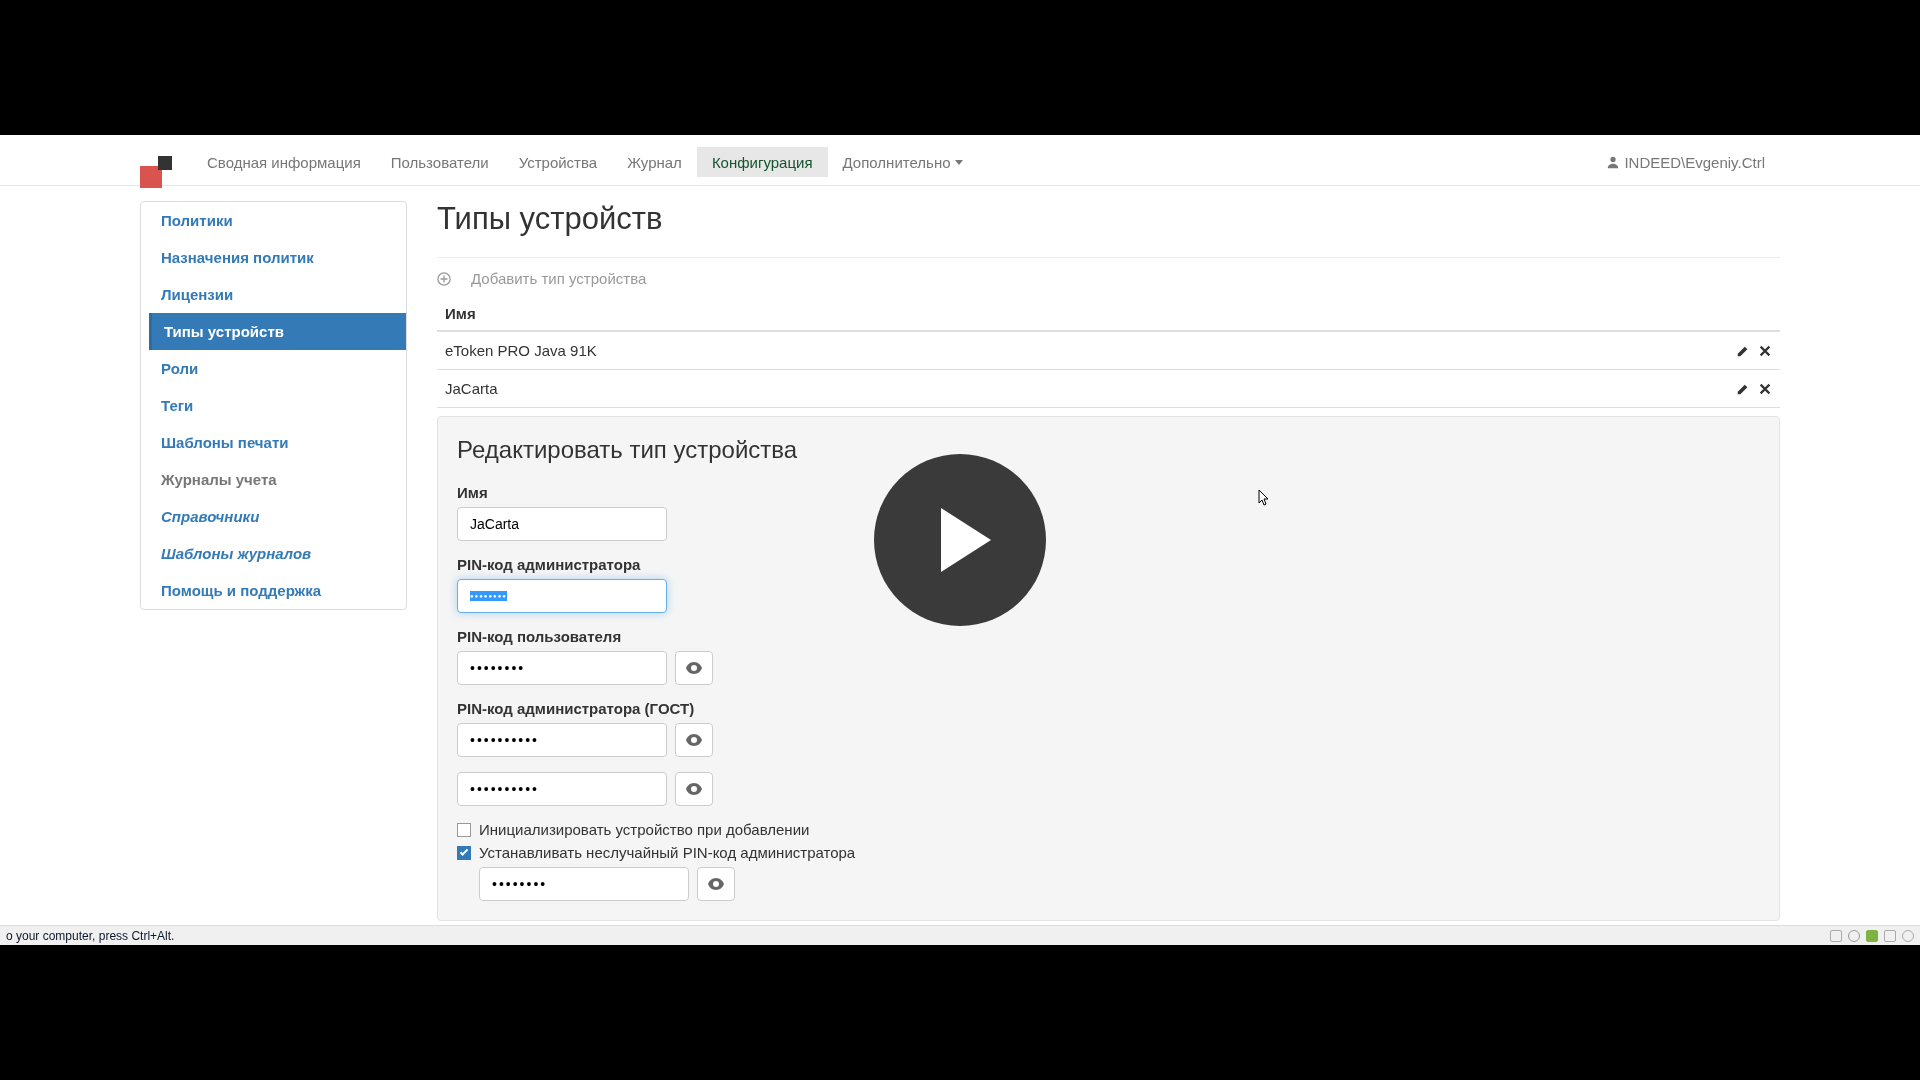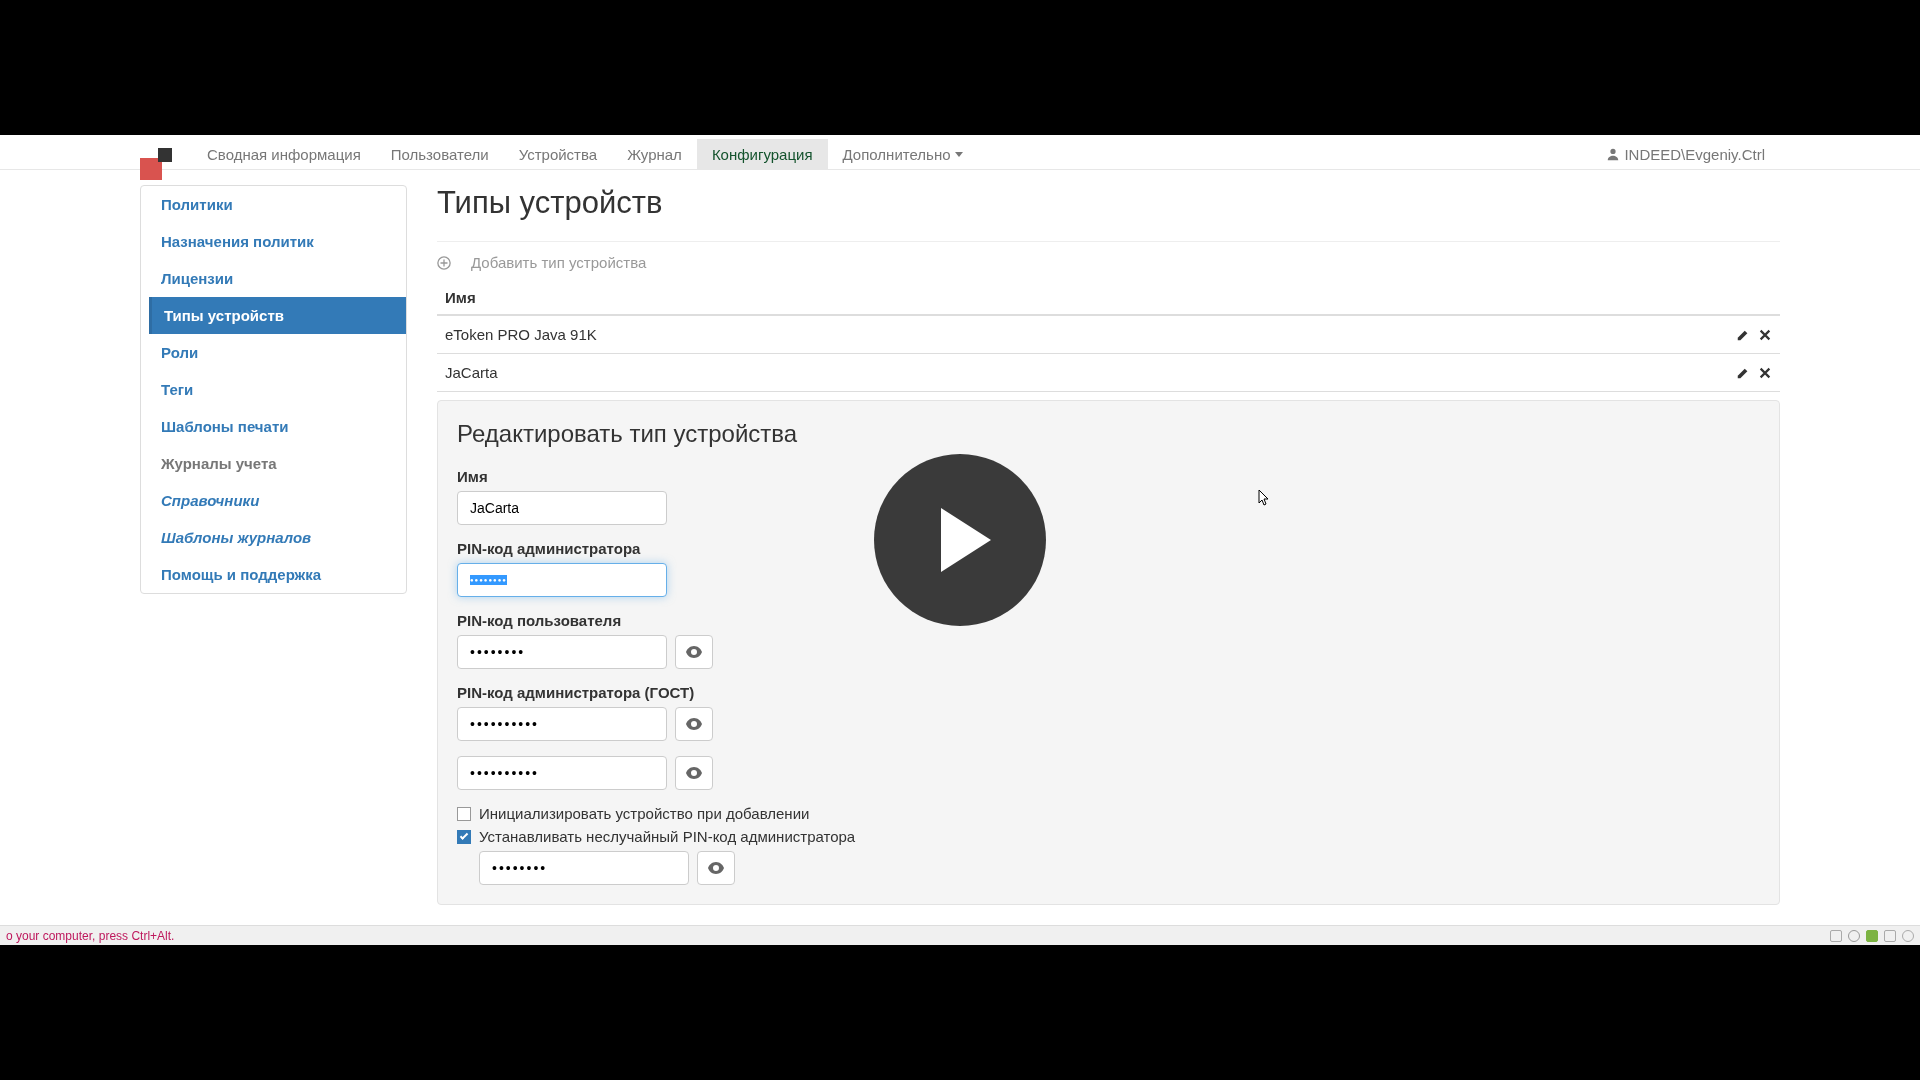--- a/index.html
+++ b/index.html
@@ -1,20 +1,20 @@
 <!DOCTYPE html>
 <html><head>
 <meta charset="utf-8">
 <style>
 * { margin: 0; padding: 0; box-sizing: border-box; }
 body { font-family: "Helvetica Neue", Helvetica, Arial, sans-serif; font-size: 14px; color: #333; background: #fff; }
 .letterbox-top, .letterbox-bottom { background: #000; height: 135px; width: 100%; }
 .viewport { height: 810px; width: 100%; position: relative; overflow: hidden; }
 
-.topnav { height: 35px; border-bottom: 1px solid #e7e7e7; display: flex; align-items: stretch; padding: 4px 140px; }
+.topnav { height: 51px; border-bottom: 1px solid #e7e7e7; display: flex; align-items: stretch; padding: 12px 140px; }
 .logo { width: 32px; height: 32px; margin: 9px 20px 9px 0; position: relative; }
 .logo-top { position: absolute; top: 0; right: 0; width: 14px; height: 14px; background: #333; }
 .logo-bot { position: absolute; bottom: 0; left: 0; width: 22px; height: 22px; background: #d9534f; }
 .nav-item { padding: 15px 15px; color: #777; font-size: 15px; cursor: pointer; display: flex; align-items: center; gap: 4px; }
 .nav-item.active { background: #e7e7e7; color: #14532d; }
 .nav-spacer { flex: 1; }
 .container { display: flex; padding: 15px 140px 0; gap: 30px; }
 .sidebar { width: 267px; border: 1px solid #ddd; border-radius: 4px; background: #fff; align-self: flex-start; }
 .side-item { padding: 10px 15px; color: #337ab7; font-size: 15px; font-weight: 700; cursor: pointer; border-bottom: 0; }
 .side-item.sub { padding-left: 30px; font-style: italic; }
@@ -43,21 +43,21 @@
 .form-input.focused { border-color: #66afe9; box-shadow: 0 0 8px rgba(102,175,233,.5); }
 .eye-btn { width: 38px; height: 34px; border: 1px solid #ccc; border-radius: 4px; background: #fff; display: flex; align-items: center; justify-content: center; cursor: pointer; }
 .checkline { display: flex; align-items: center; gap: 8px; font-size: 15px; margin-bottom: 6px; }
 .checkbox { width: 14px; height: 14px; border: 1px solid #999; background: #fff; display: inline-flex; align-items: center; justify-content: center; }
 .checkbox.checked { background: #337ab7; border-color: #337ab7; }
 .checkmark { width: 8px; height: 4px; border-left: 2px solid #fff; border-bottom: 2px solid #fff; transform: rotate(-45deg) translate(1px,-1px); }
 
 .play-overlay { position: absolute; left: 50%; top: 50%; transform: translate(-50%, -50%); width: 172px; height: 172px; border-radius: 50%; background: #3a3a3a; display: flex; align-items: center; justify-content: center; cursor: pointer; z-index: 50; }
 .play-tri { width: 0; height: 0; border-left: 50px solid #fff; border-top: 32px solid transparent; border-bottom: 32px solid transparent; margin-left: 12px; }
 
-.statusbar { position: absolute; bottom: 0; left: 0; right: 0; height: 20px; background: #f0f0f0; border-top: 1px solid #ddd; font-size: 12px; color: #be185d; display: flex; align-items: center; padding: 0 6px; }
+.statusbar { position: absolute; bottom: 0; left: 0; right: 0; height: 20px; background: #f0f0f0; border-top: 1px solid #ddd; font-size: 12px; color: #0f172a; display: flex; align-items: center; padding: 0 6px; }
 .status-sp { flex: 1; }
 .status-icons { display: flex; gap: 6px; }
 .status-ico { width: 12px; height: 12px; border: 1px solid #aaa; border-radius: 2px; }
 
 .cursor { position: absolute; left: 1258px; top: 354px; width: 12px; height: 18px; pointer-events: none; z-index: 40; }
 
 .sel-highlight { background: #3399ff; color: #fff; padding: 2px 0; display: inline-block; letter-spacing: 1px; font-size: 6px; vertical-align: middle; }
 .sel-input { display: flex; align-items: center; }
 input[type=password] { letter-spacing: 2px; }
 </style>

